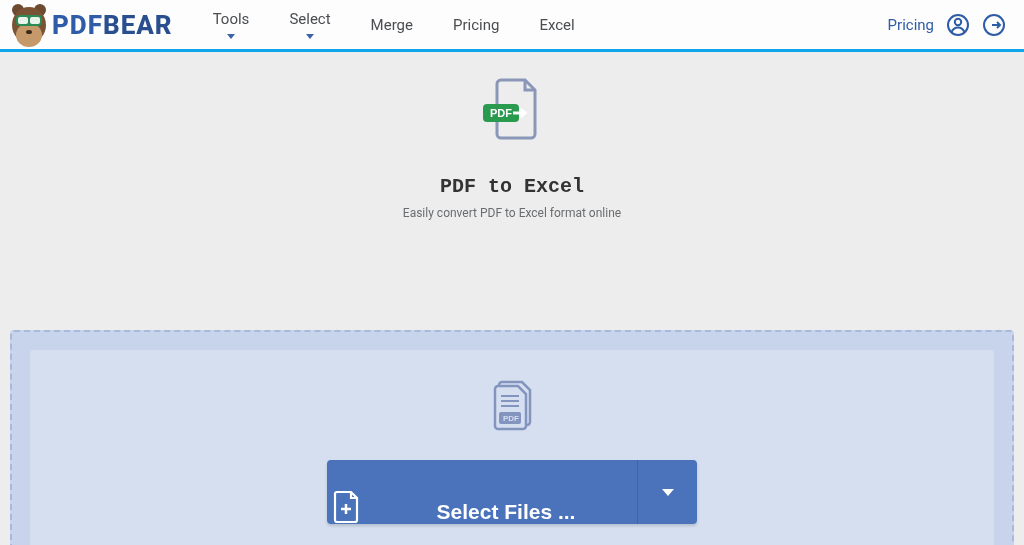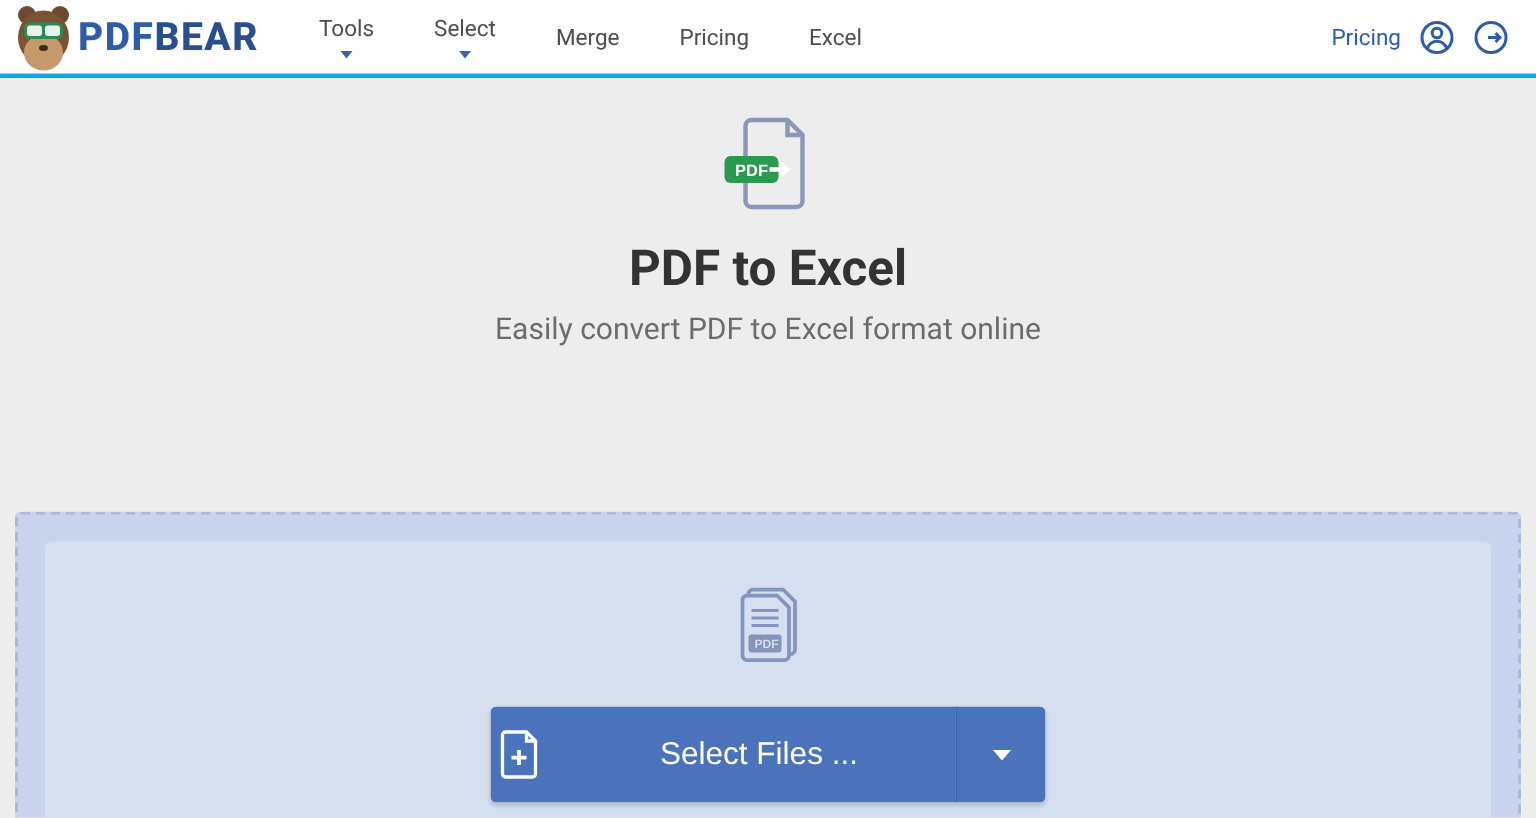--- a/index.html
+++ b/index.html
@@ -70,27 +70,28 @@
     stroke-width: 2;
     cursor: pointer;
   }
   
   .hero {
     text-align: center;
     padding: 24px 0 0 0;
   }
   .hero h1 {
     color: #333;
-    font-size: 33px;
+    font-size: 20px;
     font-weight: 700;
-    margin-top: 14px;
+    margin-top: 29px;
+    font-family: Liberation Mono, monospace;
   }
   .hero p {
     color: #6a6d70;
-    font-size: 20px;
+    font-size: 12px;
     margin-top: 8px;
   }
   
   .dropzone-outer {
     margin: 110px 10px 0 10px;
     border: 2px dashed #a8b9dc;
     border-radius: 4px;
     background: #c8d4eb;
     padding: 18px;
     height: 270px;
@@ -110,26 +111,26 @@
     display: flex;
     margin-top: 26px;
     border-radius: 4px;
     overflow: hidden;
     box-shadow: 0 2px 3px rgba(0,0,0,.15);
   }
   .select-btn {
     background: #4a73bb;
     color: #fff;
     font-size: 21px;
-    font-weight: 400;
+    font-weight: 700;
     border: none;
     height: 64px;
     width: 310px;
     display: flex;
-    align-items: center;
+    align-items: flex-end;
     justify-content: center;
     gap: 34px;
     cursor: pointer;
     padding-left:6px;
   }
   .select-btn .plus-doc { flex:0 0 auto; }
   .select-btn .lbl { flex:1; text-align:center; padding-right:20px;}
   .select-drop {
     background: #4a73bb;
     border: none;

